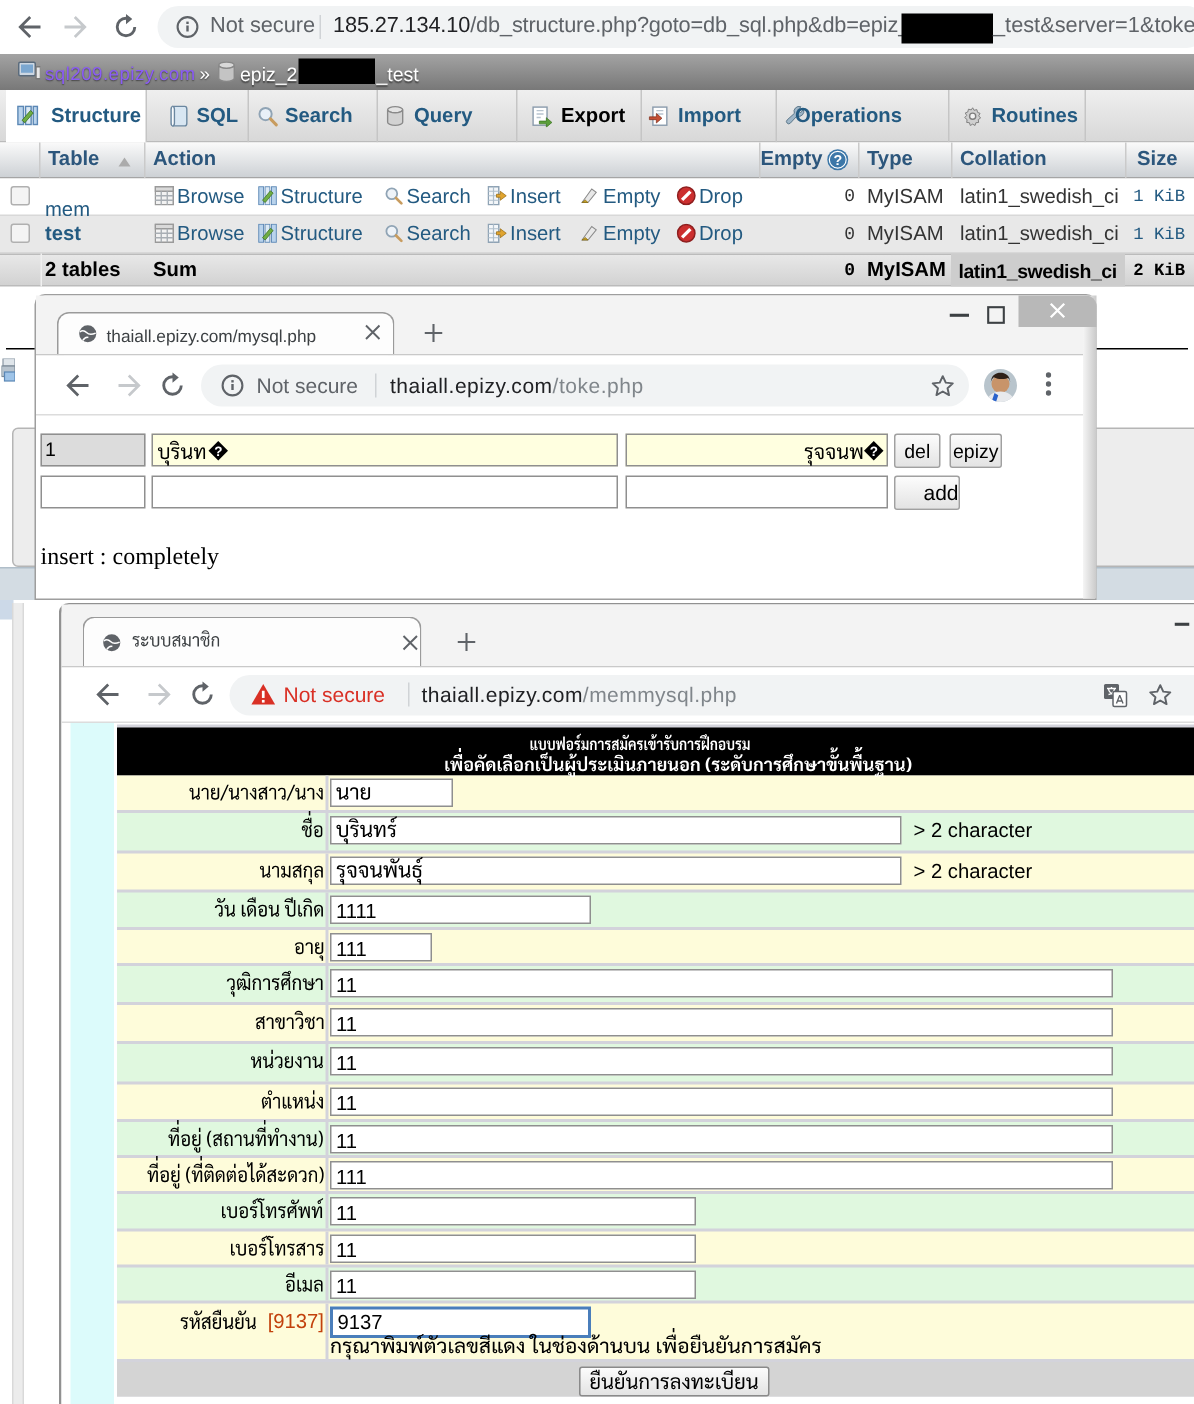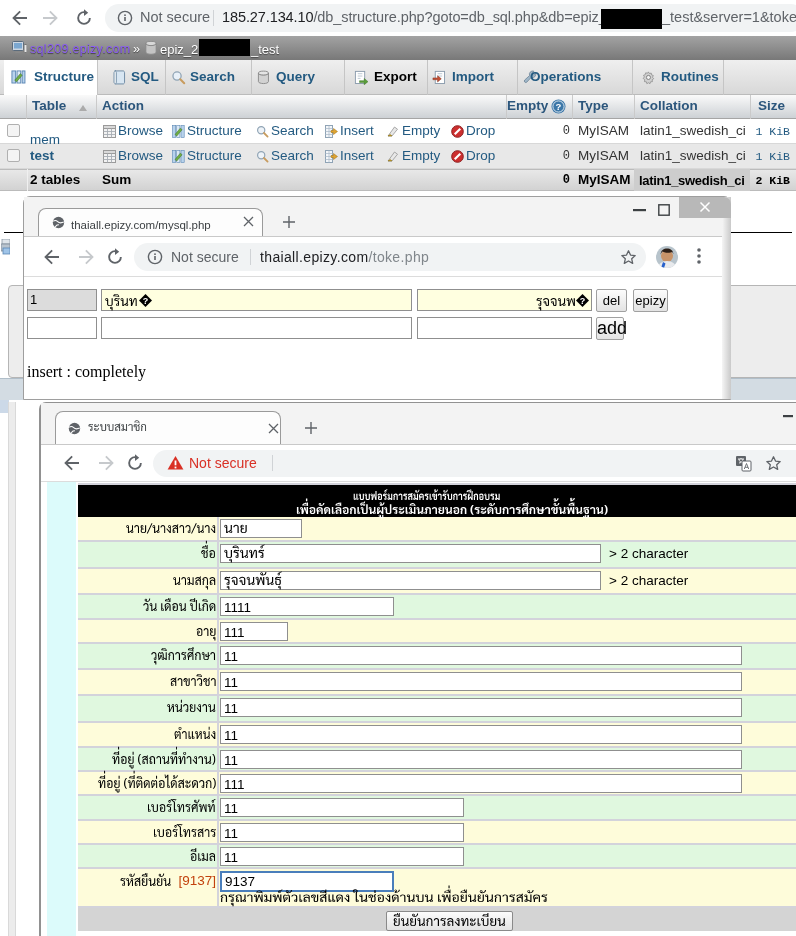--- a/index.html
+++ b/index.html
@@ -281,21 +281,21 @@
     </svg>
     <div style="position:absolute;left:27px;top:289px;width:70px;height:22px;background:#dcdcdc;border:1px solid #8f8f8f"></div>
     <div style="position:absolute;left:30px;top:292px;white-space:nowrap;font-size:13px;color:#000">1</div>
     <div style="position:absolute;left:101px;top:289px;width:311px;height:22px;background:#ffffe0;border:1px solid #8f8f8f"></div>
     <div style="position:absolute;left:417px;top:289px;width:175px;height:22px;background:#ffffe0;border:1px solid #8f8f8f"></div>
     <div style="position:absolute;left:596px;top:289px;width:31px;height:23px;background:linear-gradient(#fcfcfc,#e3e3e3);border:1px solid #a0a0a0;border-radius:2px;text-align:center;font-size:13px;color:#000;line-height:21px">del</div>
     <div style="position:absolute;left:633px;top:289px;width:35px;height:23px;background:linear-gradient(#fcfcfc,#e3e3e3);border:1px solid #a0a0a0;border-radius:2px;text-align:center;font-size:13px;color:#000;line-height:21px">epizy</div>
     <div style="position:absolute;left:27px;top:317px;width:70px;height:22px;background:#fff;border:1px solid #8f8f8f"></div>
     <div style="position:absolute;left:101px;top:317px;width:311px;height:22px;background:#fff;border:1px solid #8f8f8f"></div>
     <div style="position:absolute;left:417px;top:317px;width:175px;height:22px;background:#fff;border:1px solid #8f8f8f"></div>
-    <div style="position:absolute;left:596px;top:317px;width:28px;height:23px;background:linear-gradient(#fcfcfc,#e3e3e3);border:1px solid #a0a0a0;border-radius:2px;text-align:right;font-size:18px;color:#000;line-height:21px">add</div>
+    <div style="position:absolute;left:596px;top:317px;width:44px;height:23px;background:linear-gradient(#fcfcfc,#e3e3e3);border:1px solid #a0a0a0;border-radius:2px;text-align:right;font-size:14px;color:#000;line-height:21px">add</div>
     <div style="position:absolute;left:27px;top:363px;white-space:nowrap;font-family:Liberation Serif, serif;font-size:16px;color:#000">insert : completely</div>
     <div style="position:absolute;left:39px;top:402px;width:757px;height:534px;background:#fff;border-left:2px solid #919191;border-top:1px solid #919191;border-radius:7px 0 0 0"></div>
     <div style="position:absolute;left:41px;top:403px;width:755px;height:42px;background:#f3f3f3"></div>
     <div style="position:absolute;left:55px;top:411px;width:226px;height:34px;background:#fdfdfd;border:1px solid #9a9a9a;border-bottom:none;border-radius:8px 8px 0 0"></div>
     <div style="position:absolute;left:41px;top:444px;width:755px;height:1px;background:#c9c9c9"></div>
     <svg class="ico" style="left:68px;top:422px" width="13" height="13" viewBox="0 0 16 16">
       <circle cx="8" cy="8" r="7" fill="#5f6368"></circle>
       <path d="M1.5 6.5c2-1.5 4-1 5.5.5S11 9 14.5 7.5M4 13.5C5.5 11 7 10.5 8.5 11" stroke="#fff" stroke-width="1.3" fill="none"></path>
     </svg>
     <svg class="ico" style="left:268px;top:423px" width="11" height="11">
@@ -318,20 +318,21 @@
       <path d="M9 2.2A6.8 6.8 0 1 0 15.8 9h-1.9A4.9 4.9 0 1 1 9 4.1v3l4.2-3.4L9 .3z" fill="#5f6368"></path>
     </svg>
     <div style="position:absolute;left:153px;top:450px;width:643px;height:27px;background:#f1f3f4;border-radius:13.5px 0 0 13.5px"></div>
     <svg class="ico" style="left:167px;top:455px" width="17" height="16" viewBox="0 0 17 16">
       <path d="M8.5 1L16.4 14.6H0.6z" fill="#d93025"></path>
       <rect x="7.6" y="5.5" width="1.8" height="4.8" fill="#fff"></rect>
       <rect x="7.6" y="11.6" width="1.8" height="1.8" fill="#fff"></rect>
     </svg>
     <div style="position:absolute;left:189px;top:455px;white-space:nowrap;font-size:14px;color:#d93025">Not secure</div>
     <div style="position:absolute;left:272px;top:455px;width:1px;height:16px;background:#d0d3d6"></div>
+    <div style="position:absolute;left:281px;top:455px;white-space:nowrap;font-size:14px;color:#202124;letter-spacing:0.3px">thaiall.epizy.com<span style="color:#80868b">/memmysql.php</span></div>
     <svg class="ico" style="left:735px;top:455px" width="17" height="17" viewBox="0 0 17 17">
       <rect x="1" y="1" width="10" height="10" rx="1" fill="#5f6368"></rect>
       <path d="M3 4h6M6 3v1M4 4c0 2 2 4 4 4M8 4c0 2-2 4-4 4" stroke="#fff" stroke-width="0.9" fill="none"></path>
       <rect x="7" y="6" width="9" height="10" rx="1" fill="#fff" stroke="#5f6368"></rect>
       <path d="M11.5 8.5l2.2 5.5M11.5 8.5L9.3 14M10.2 12.3h2.8" stroke="#5f6368" stroke-width="0.9" fill="none"></path>
     </svg>
     <svg class="ico" style="left:765px;top:455px" width="17" height="17" viewBox="0 0 17 17">
       <path d="M8.5 1.8l2 4.3 4.7.5-3.5 3.2 1 4.6-4.2-2.4-4.2 2.4 1-4.6L1.8 6.6l4.7-.5z" fill="none" stroke="#5f6368" stroke-width="1.3" stroke-linejoin="round"></path>
     </svg>
     <div style="position:absolute;left:41px;top:482px;width:755px;height:454px;background:#fff"></div>

